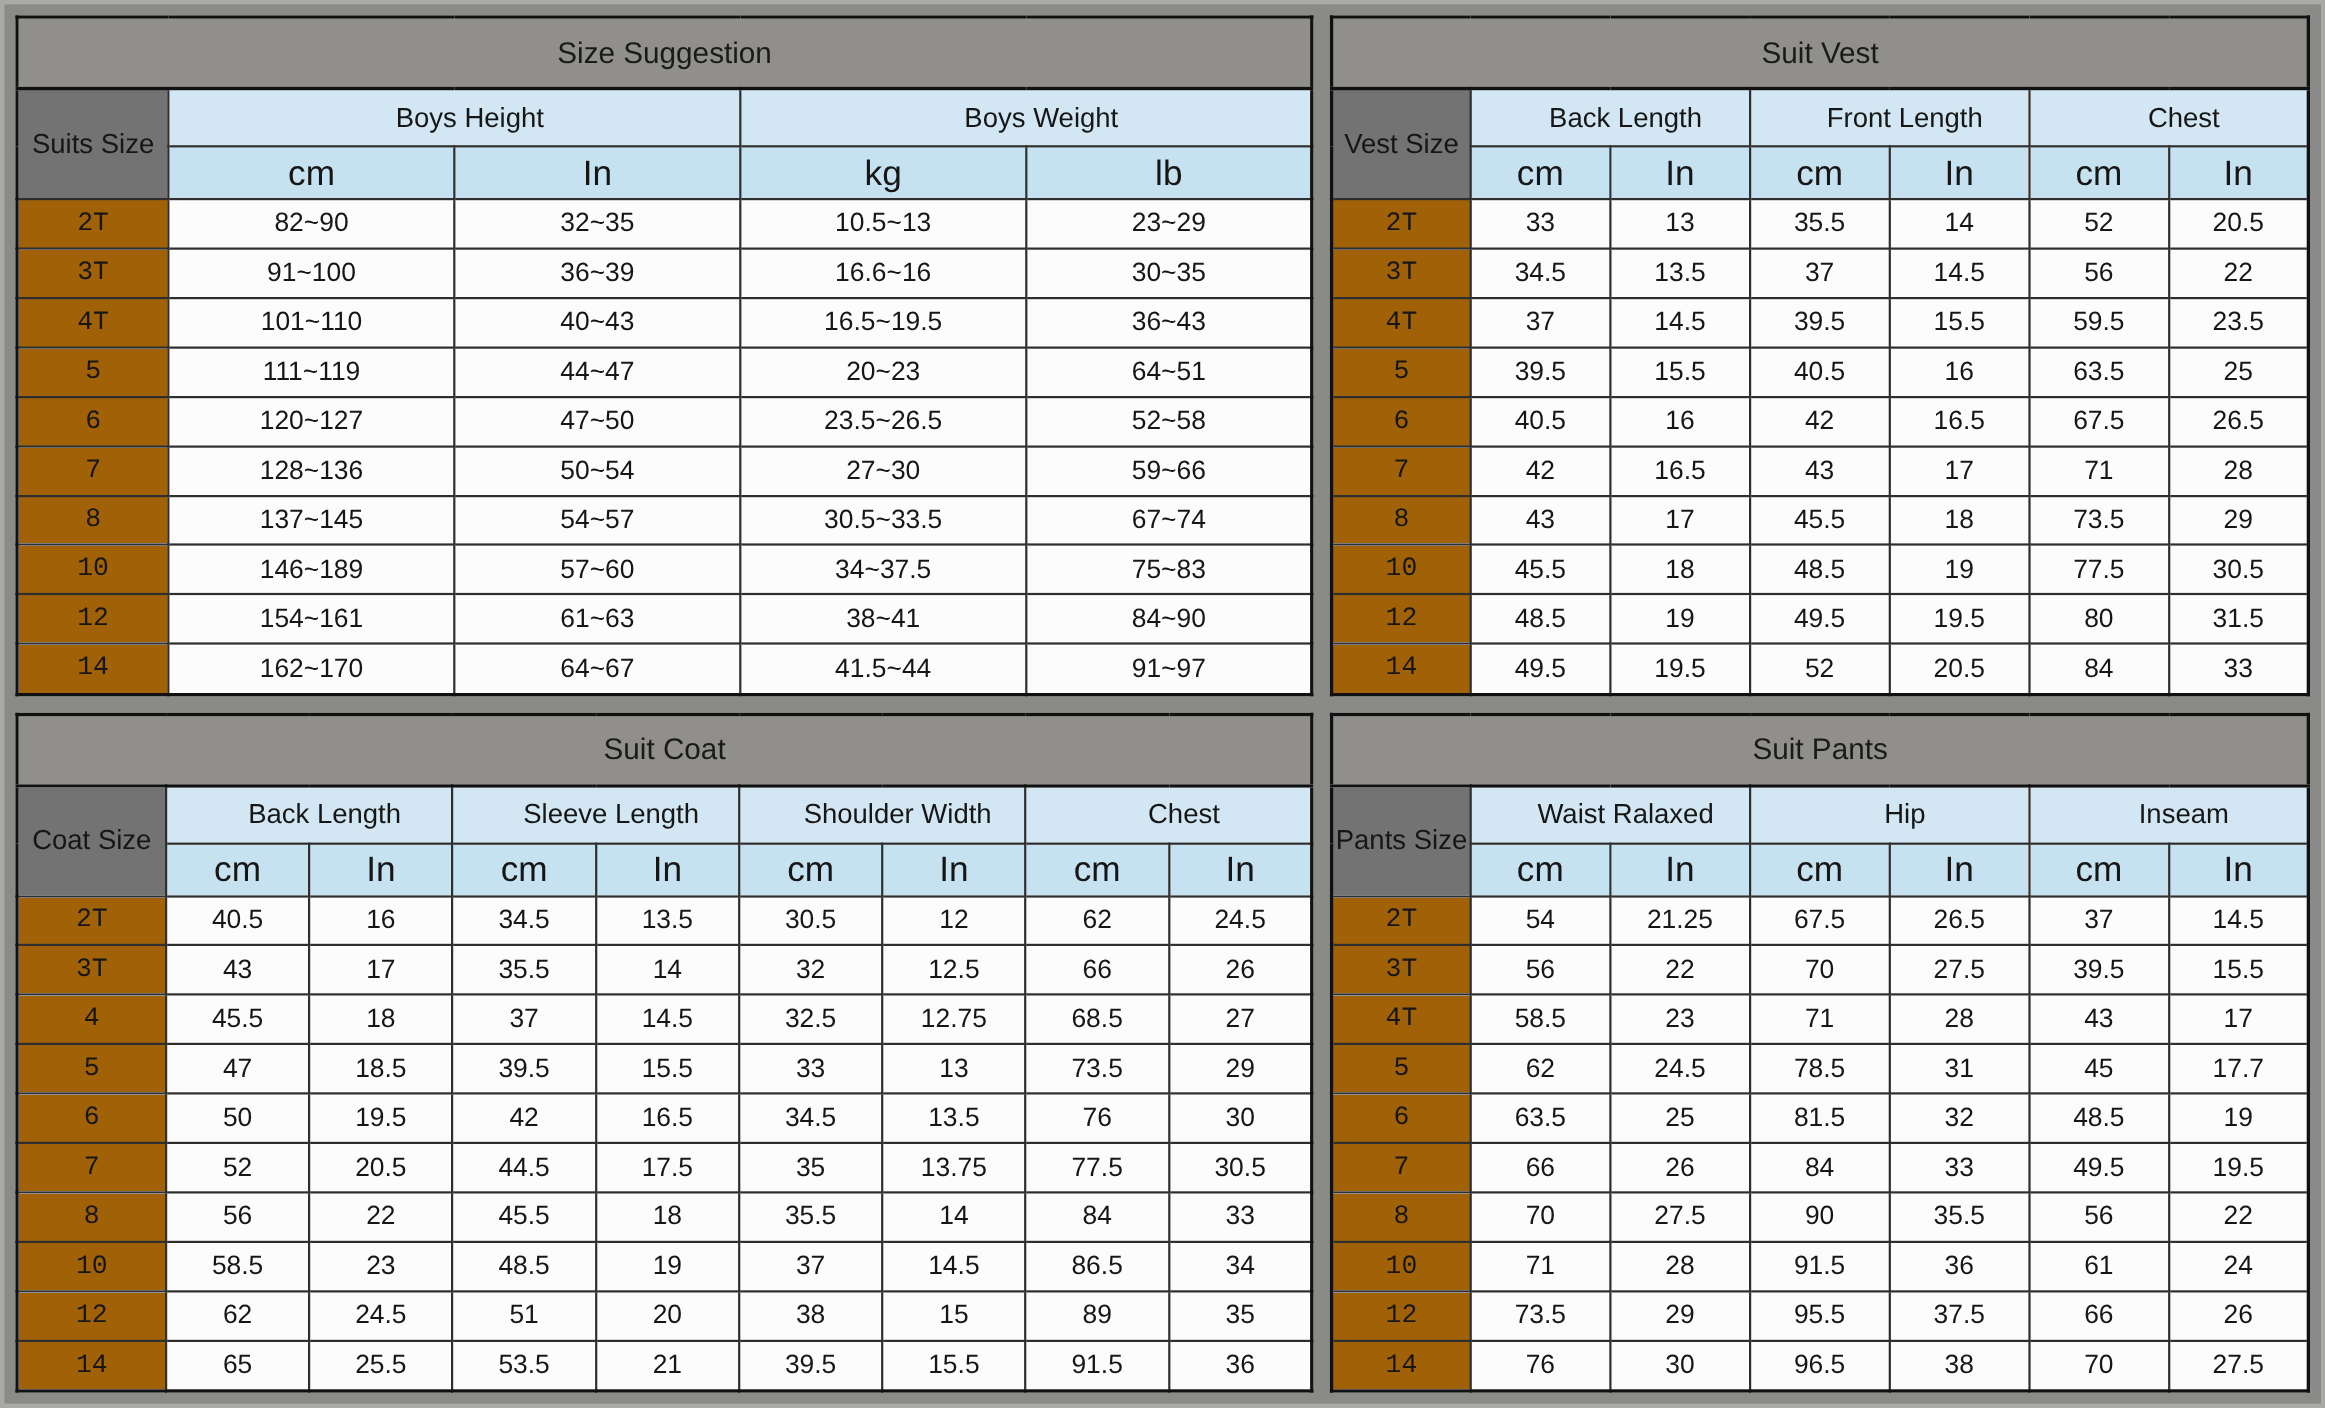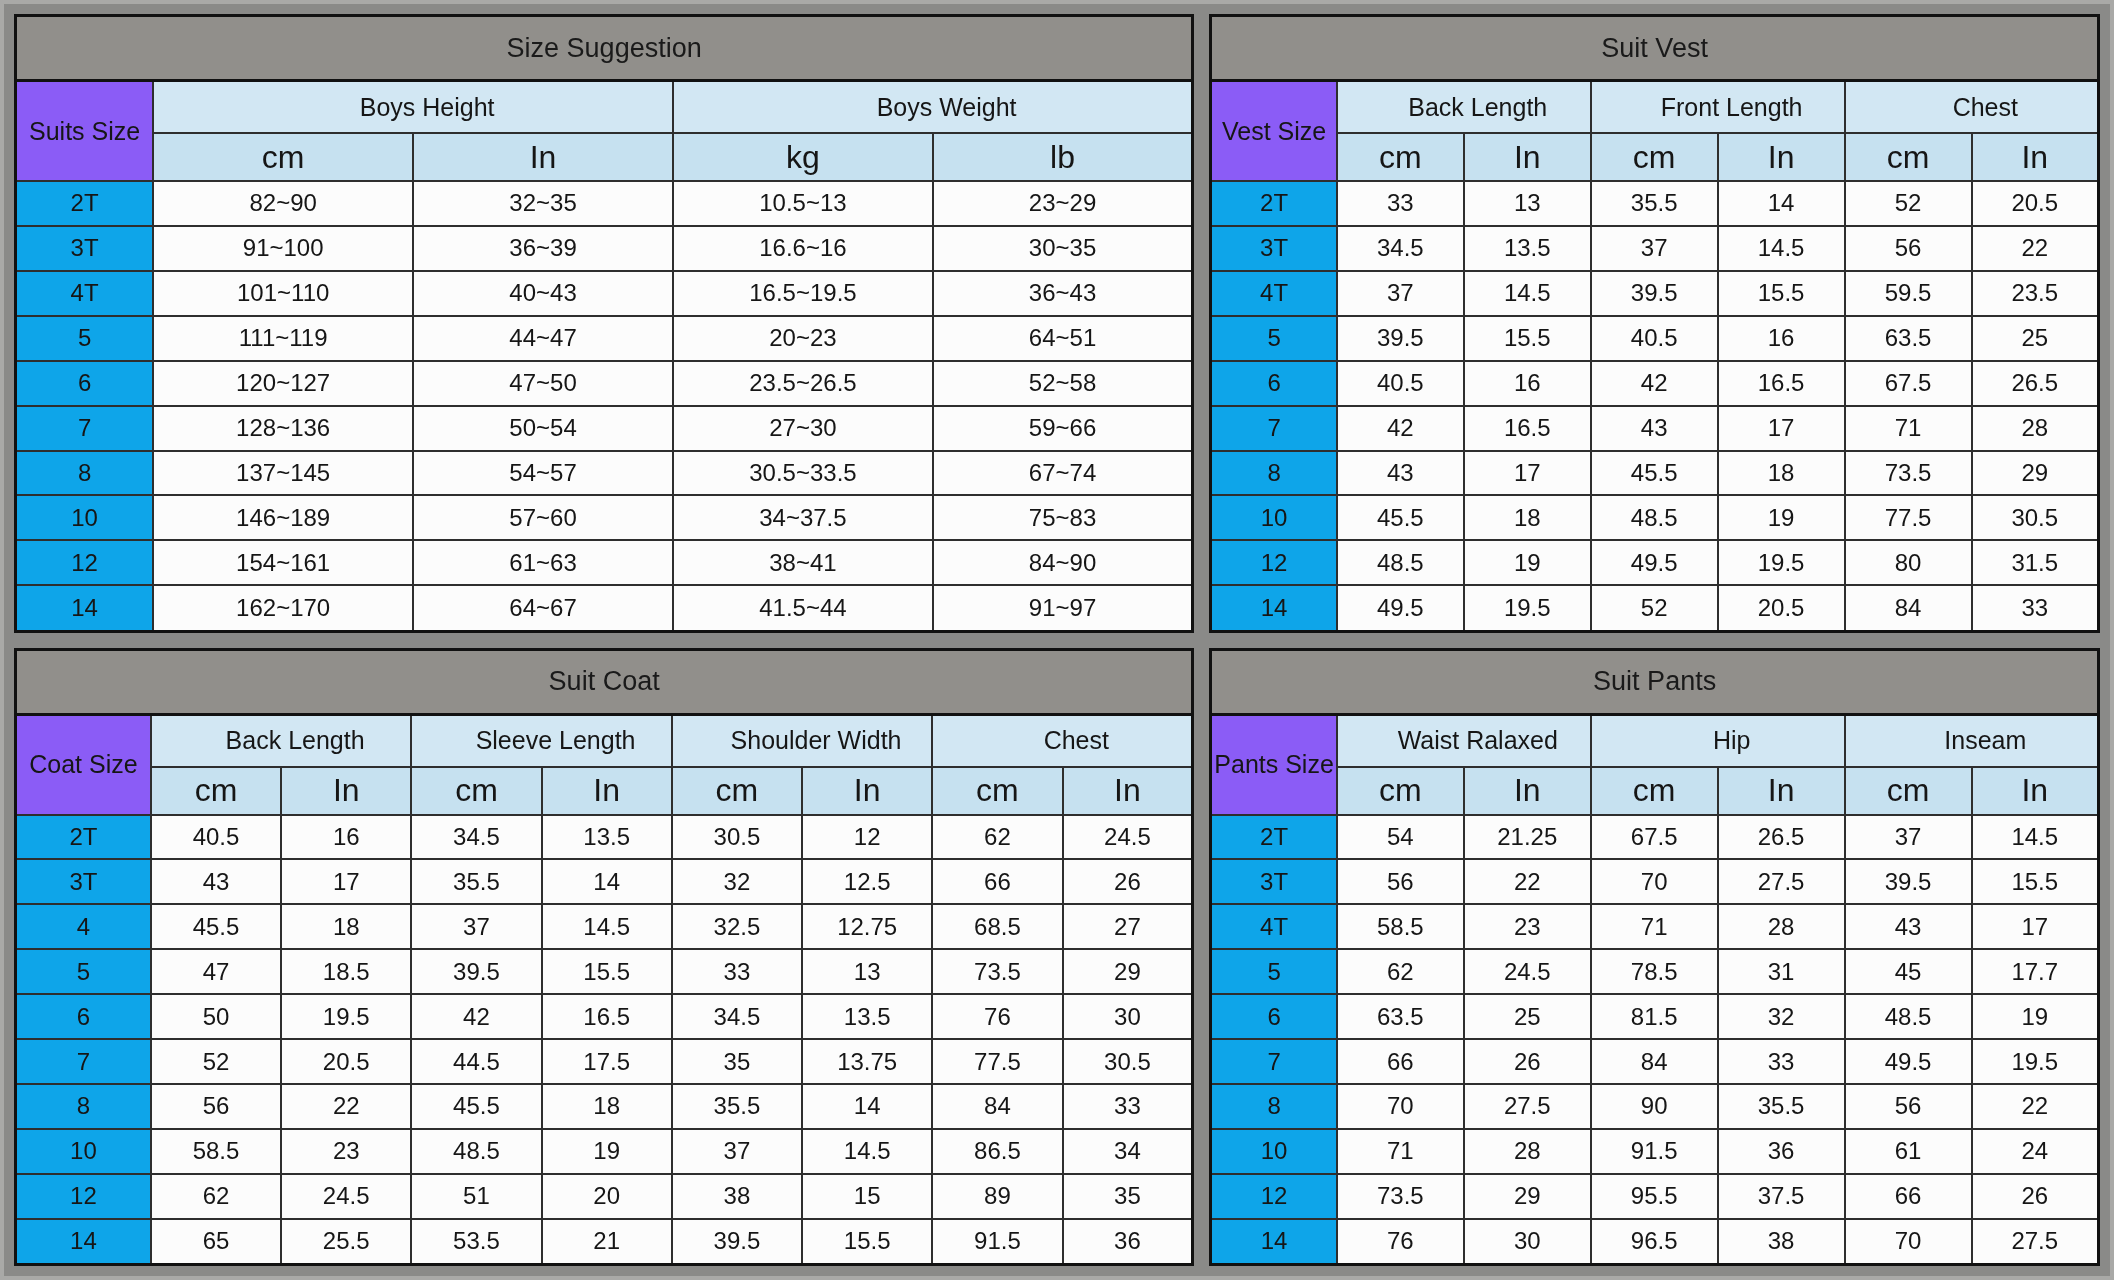--- a/index.html
+++ b/index.html
@@ -44,40 +44,41 @@
     font-weight: normal;
   }
   tr.title-row th {
     background: #918f8b;
     font-size: 27px;
     height: 62px;
     color: #1a1a1a;
     border-bottom: 3px solid #111111;
   }
   th.sizehead {
-    background: #8b5cf6;
+    background: #737373;
     font-size: 25px;
   }
   tr.group-row th.group {
     background: #d2e7f3;
     font-size: 25px;
     height: 50px;
     padding-left: 28px;
   }
   tr.unit-row th.unit {
     background: #c6e1f0;
     font-size: 32px;
     height: 46px;
   }
   tbody td {
     background: #fcfcfc;
     font-size: 24px;
   }
   tbody td.size {
-    background: #0ea5e9;
+    background: #a16207;
+    font-family: Liberation Mono, monospace;
   }
 </style>
 </head>
 <body>
 
 <div id="canvas">
     <div class="panel">
       <table class="sz">
         <colgroup>
           <col style="width:11.7%">

